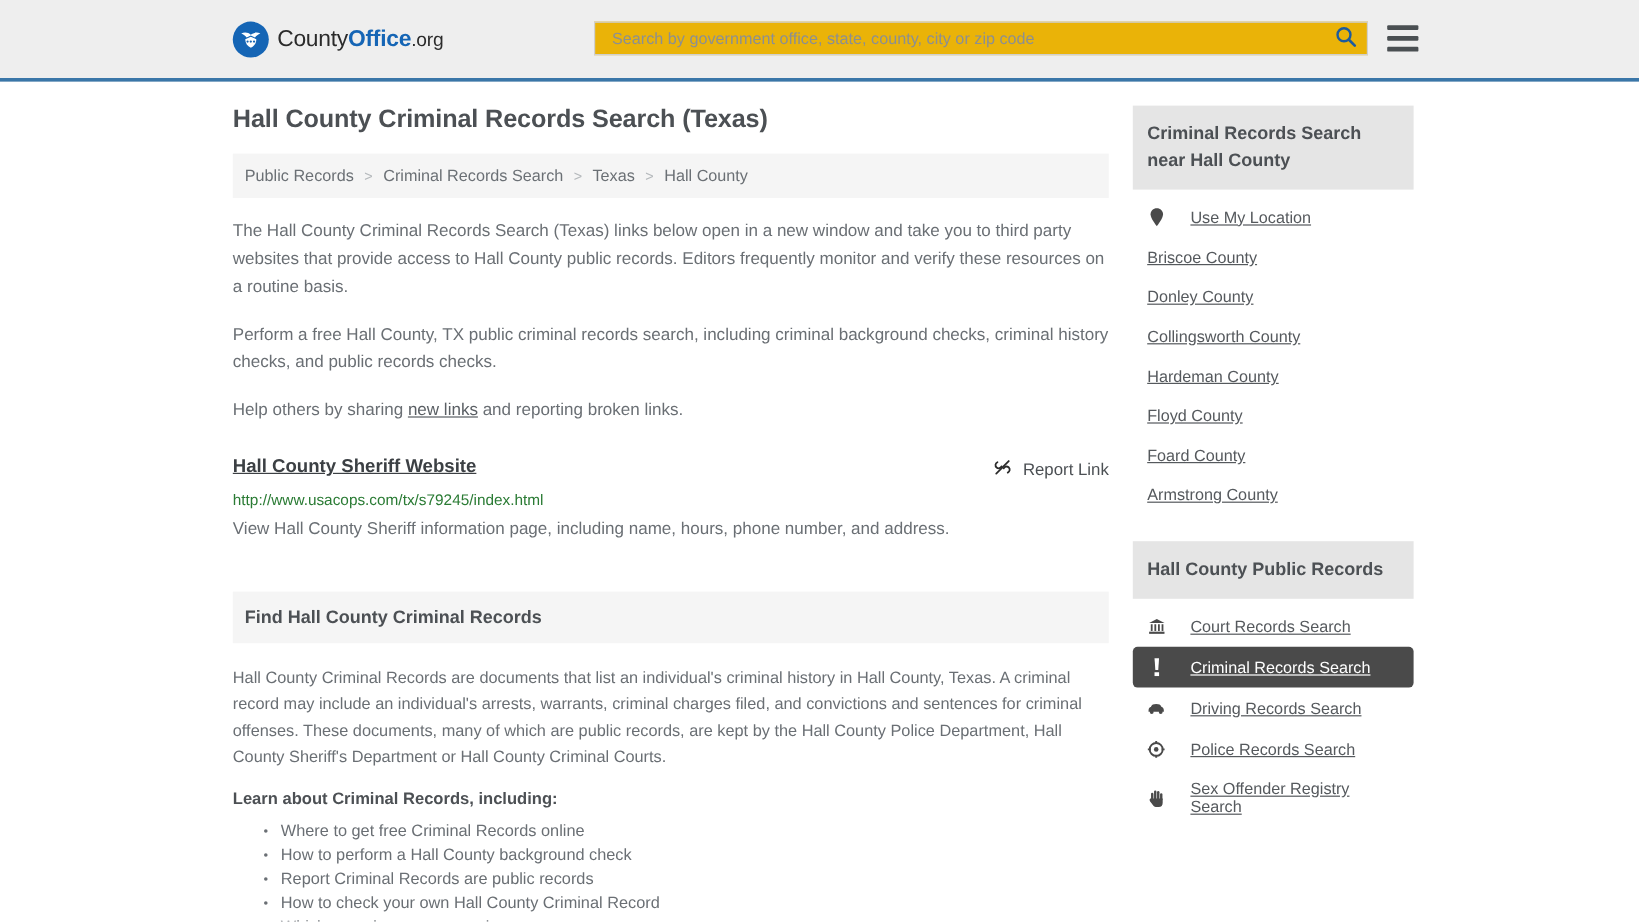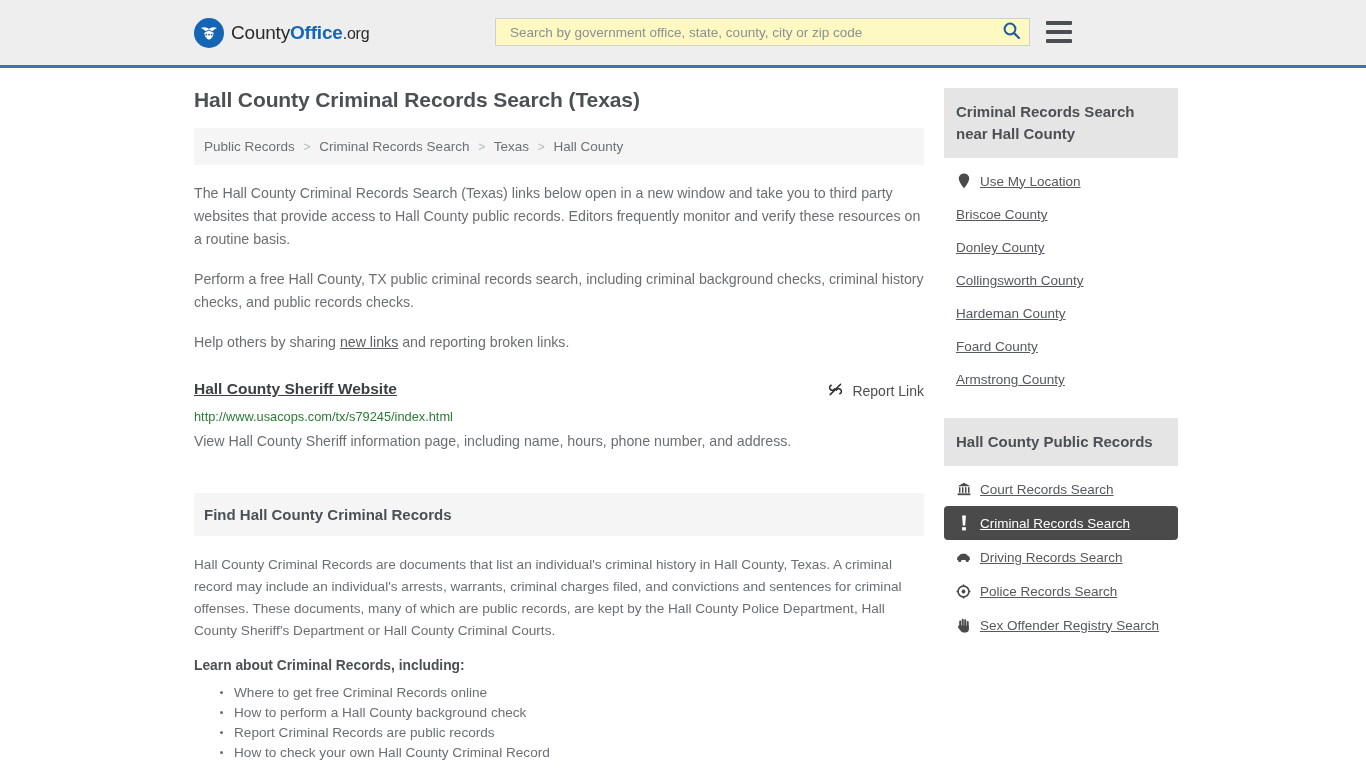--- a/index.html
+++ b/index.html
@@ -53,23 +53,23 @@
   .logo-text .t3 { color: #2b2b2b; font-size: 16px; }
 
   .search-area {
     position: absolute;
     left: 495px;
     top: 18px;
     display: flex;
     align-items: center;
   }
   .search-box {
-    width: 535px;
+    width: 645px;
     height: 28px;
-    background: #fef9c3;
+    background: #eab308;
     border: 1px solid #cfcfcf;
     display: flex;
     align-items: center;
     padding: 0 4px 0 12px;
   }
   .search-input {
     flex: 1;
     border: none;
     outline: none;
     font-family: "Liberation Sans", sans-serif;
@@ -243,21 +243,21 @@
     padding: 13px 12px;
     font-size: 15px;
     font-weight: bold;
     color: #4c5054;
     line-height: 22px;
   }
   .side-list { padding-top: 6px; }
   .side-item {
     display: flex;
     align-items: center;
-    gap: 9px;
+    gap: 21px;
     padding: 9px 12px;
     border-radius: 4px;
   }
   .side-item.plain { padding-left: 12px; }
   .side-item a {
     font-size: 13.5px;
     color: #55595d;
     text-decoration: underline;
   }
   .side-item.active {
@@ -385,20 +385,23 @@
         <div class="side-item plain">
           <a href="#">Donley County</a>
         </div>
         <div class="side-item plain">
           <a href="#">Collingsworth County</a>
         </div>
         <div class="side-item plain">
           <a href="#">Hardeman County</a>
         </div>
         <div class="side-item plain">
+          <a href="#">Floyd County</a>
+        </div>
+        <div class="side-item plain">
           <a href="#">Foard County</a>
         </div>
         <div class="side-item plain">
           <a href="#">Armstrong County</a>
         </div>
       </div>
 
       <div class="side-head second">Hall County Public Records</div>
       <div class="side-list">
 

